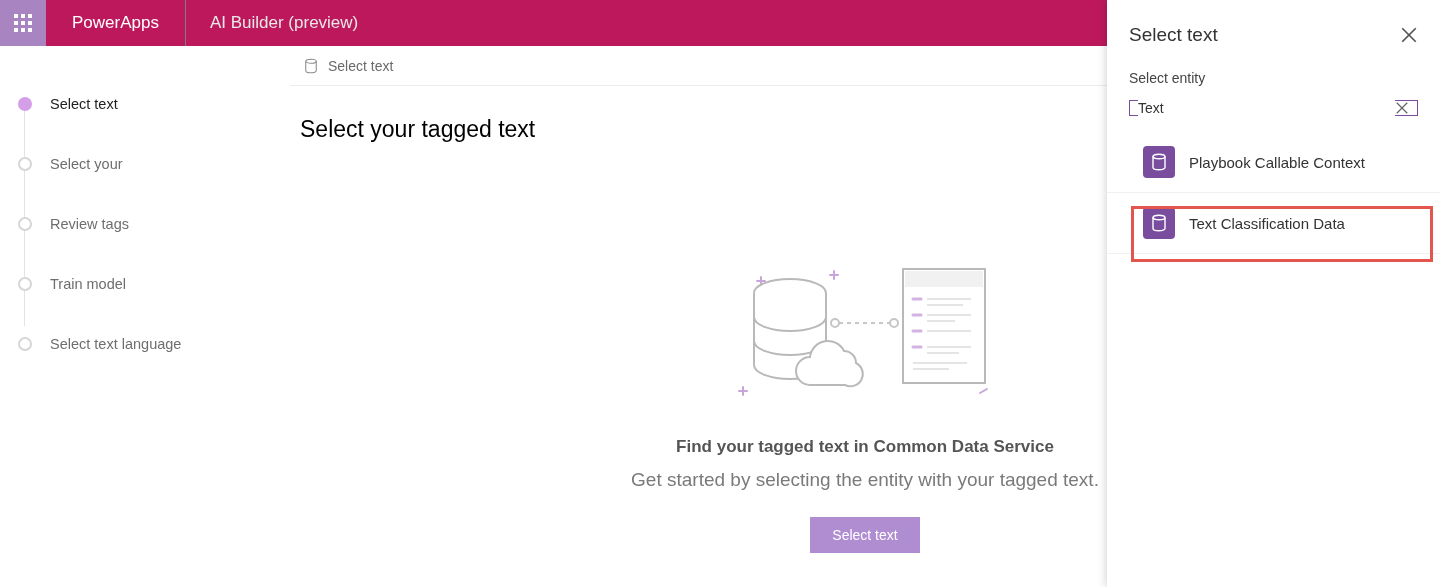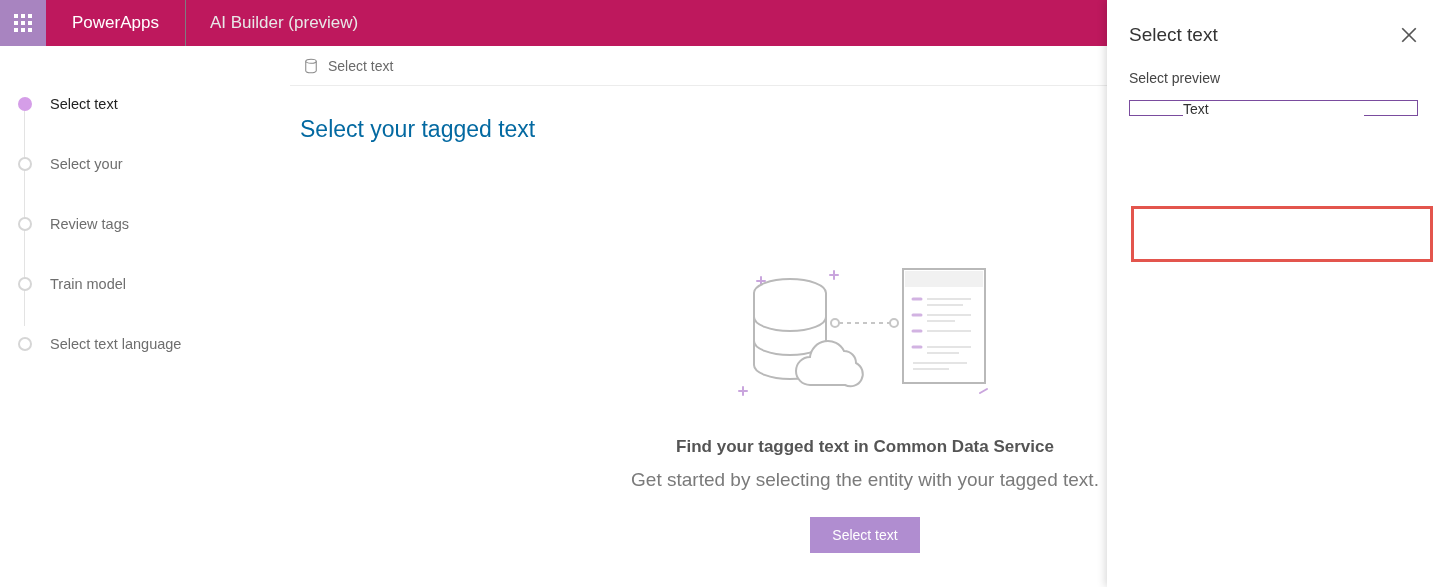--- a/index.html
+++ b/index.html
@@ -125,21 +125,21 @@
   }
   .breadcrumb .right-link {
     margin-left: auto;
     padding-right: 36px;
     color: #6a6a6a;
   }
   .page-heading {
     padding: 30px 0 0 10px;
     font-size: 23px;
     font-weight: 400;
-    color: #0369a1;
+    color: #000000;
   }
   .illus-wrap {
     margin-top: 120px;
     display: flex;
     flex-direction: column;
     align-items: center;
   }
   .empty-title {
     margin-top: 34px;
     font-size: 17px;
@@ -186,21 +186,20 @@
     font-size: 14px;
     color: #444;
   }
   .search-row { padding: 6px 22px 0 22px; }
   .search-box {
     border: 1px solid #7a4c9e;
     height: 16px;
     display: flex;
     align-items: center;
     padding: 0 8px;
-    flex-direction: column;
   }
   .search-input {
     border: none;
     outline: none;
     flex: 1;
     font-size: 14px;
     color: #333;
     font-family: inherit;
   }
   .search-clear { width: 14px; height: 14px; cursor: pointer; color: #666; }
@@ -361,26 +360,46 @@
 </div>
 
 <div class="panel">
   <div class="panel-header">
     <div class="panel-title">Select text</div>
     <svg class="panel-close" viewBox="0 0 16 16">
       <line x1="2" y1="2" x2="14" y2="14" stroke="currentColor" stroke-width="1.5"></line>
       <line x1="14" y1="2" x2="2" y2="14" stroke="currentColor" stroke-width="1.5"></line>
     </svg>
   </div>
-  <div class="panel-section-label">Select preview</div>
+  <div class="panel-section-label">Select entity</div>
   <div class="search-row">
     <div class="search-box">
       <input class="search-input" type="text" value="Text" style="">
       <svg class="search-clear" viewBox="0 0 16 16">
         <line x1="2" y1="2" x2="14" y2="14" stroke="currentColor" stroke-width="1.5"></line>
         <line x1="14" y1="2" x2="2" y2="14" stroke="currentColor" stroke-width="1.5"></line>
       </svg>
     </div>
   </div>
 
+  <div class="entity-list">
+    <div class="entity-row">
+      <div class="entity-icon">
+        <svg viewBox="0 0 16 18">
+            <ellipse class="db-mini-white" cx="8" cy="3.5" rx="6" ry="2.3"></ellipse>
+            <path class="db-mini-white" d="M2 3.5 V14.5 a6 2.3 0 0 0 12 0 V3.5"></path>
+          </svg>
+      </div>
+      <div class="entity-name">Playbook Callable Context</div>
+    </div>
+    <div class="entity-row">
+      <div class="entity-icon">
+        <svg viewBox="0 0 16 18">
+            <ellipse class="db-mini-white" cx="8" cy="3.5" rx="6" ry="2.3"></ellipse>
+            <path class="db-mini-white" d="M2 3.5 V14.5 a6 2.3 0 0 0 12 0 V3.5"></path>
+          </svg>
+      </div>
+      <div class="entity-name">Text Classification Data</div>
+    </div>
+  </div>
 
   <div class="highlight-box"></div>
 </div>
 
 </body></html>

